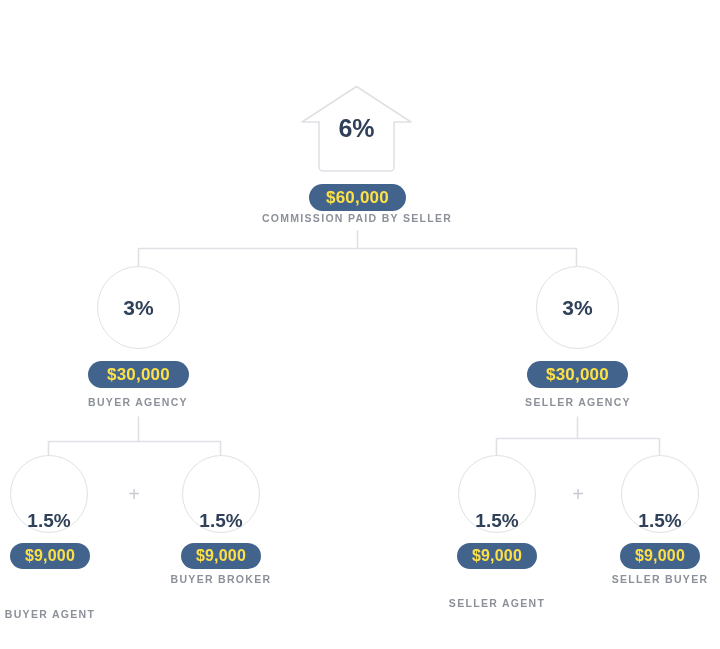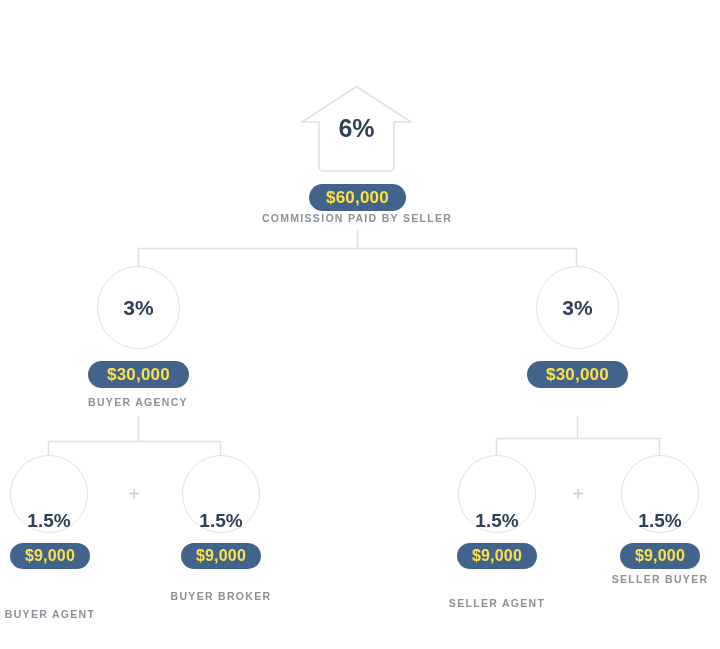--- a/index.html
+++ b/index.html
@@ -159,34 +159,35 @@
   <div class="circle big" style="left:97px; top:266px;">
     <span>3%</span>
   </div>
   <div class="badge lg" style="left:88px; top:361px; width:101px;">$30,000</div>
   <div class="caption" style="left:38px; top:396px; width:200px;">BUYER AGENCY</div>
 
   <div class="circle big" style="left:536px; top:266px;">
     <span>3%</span>
   </div>
   <div class="badge lg" style="left:527px; top:361px; width:101px;">$30,000</div>
+  <div class="caption" style="left:478px; top:396px; width:200px;">SELLER AGENCY</div>
 
   <div class="circle small" style="left:10px; top:455px;">
     <span>1.5%</span>
   </div>
   <div class="badge" style="left:10px; top:543px; width:80px;">$9,000</div>
   <div class="caption" style="left:0px; top:573px; width:100px;margin-top:35px;">BUYER AGENT</div>
 
   <div class="plus" style="left:124px; top:484px;">+</div>
 
   <div class="circle small" style="left:182px; top:455px;">
     <span>1.5%</span>
   </div>
   <div class="badge" style="left:181px; top:543px; width:80px;">$9,000</div>
-  <div class="caption" style="left:161px; top:573px; width:120px;margin-top:17px;">BUYER BROKER</div>
+  <div class="caption" style="left:161px; top:573px; width:120px;">BUYER BROKER</div>
 
   <div class="circle small" style="left:458px; top:455px;">
     <span>1.5%</span>
   </div>
   <div class="badge" style="left:457px; top:543px; width:80px;">$9,000</div>
   <div class="caption" style="left:437px; top:573px; width:120px;margin-top:24px;">SELLER AGENT</div>
 
   <div class="plus" style="left:568px; top:484px;">+</div>
 
   <div class="circle small" style="left:621px; top:455px;">

